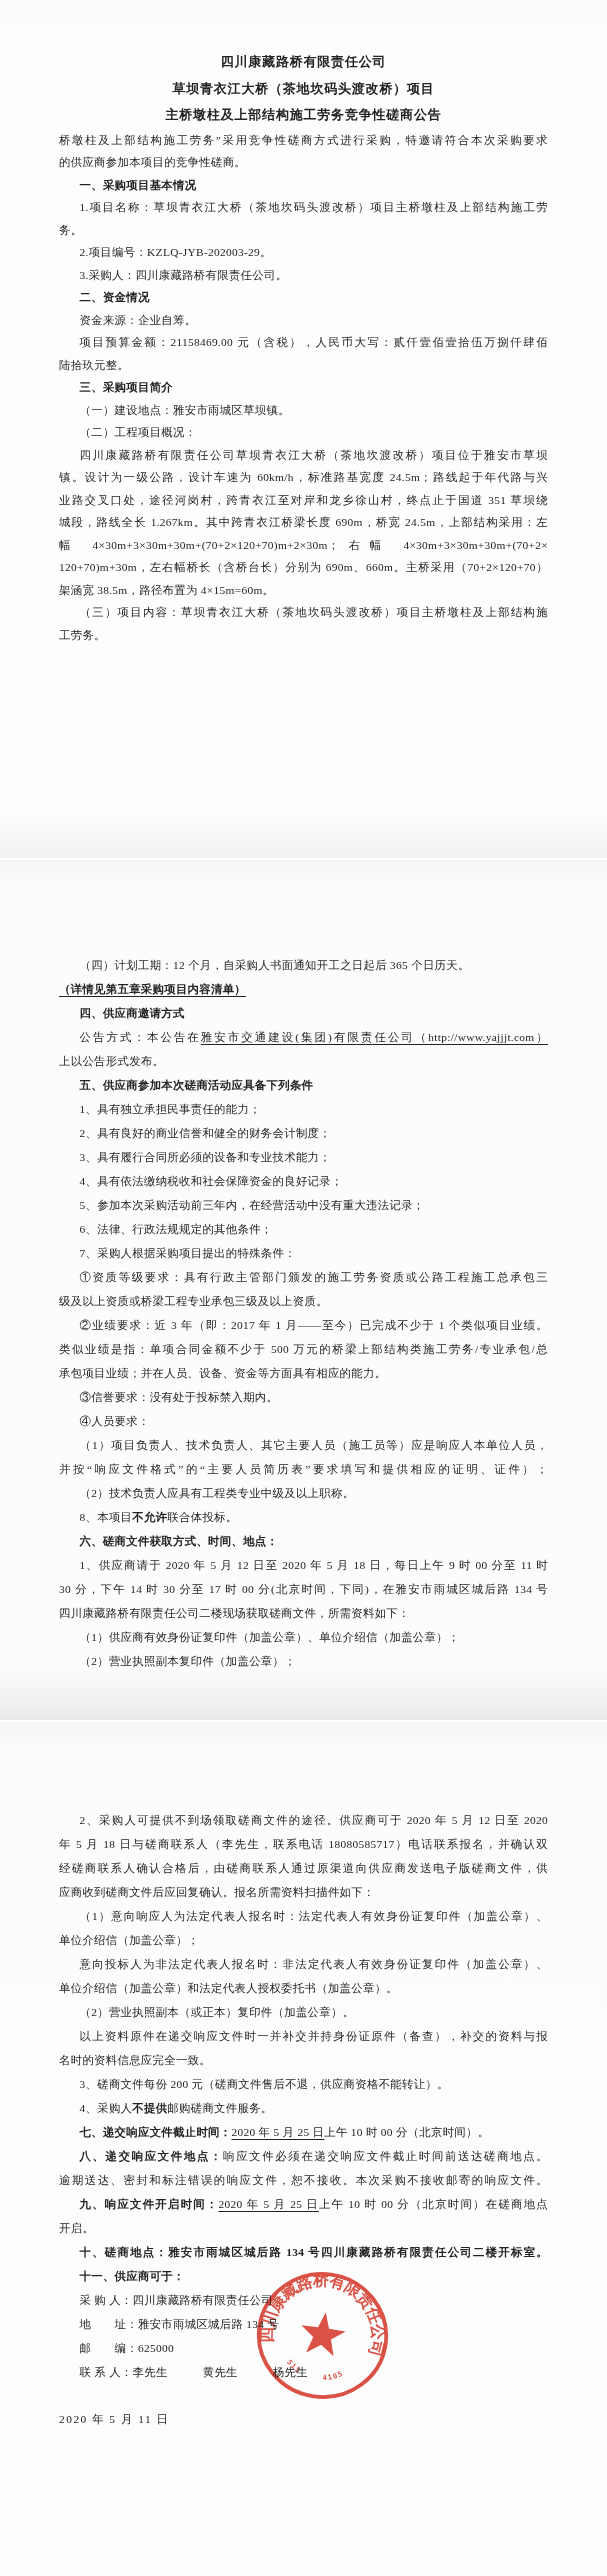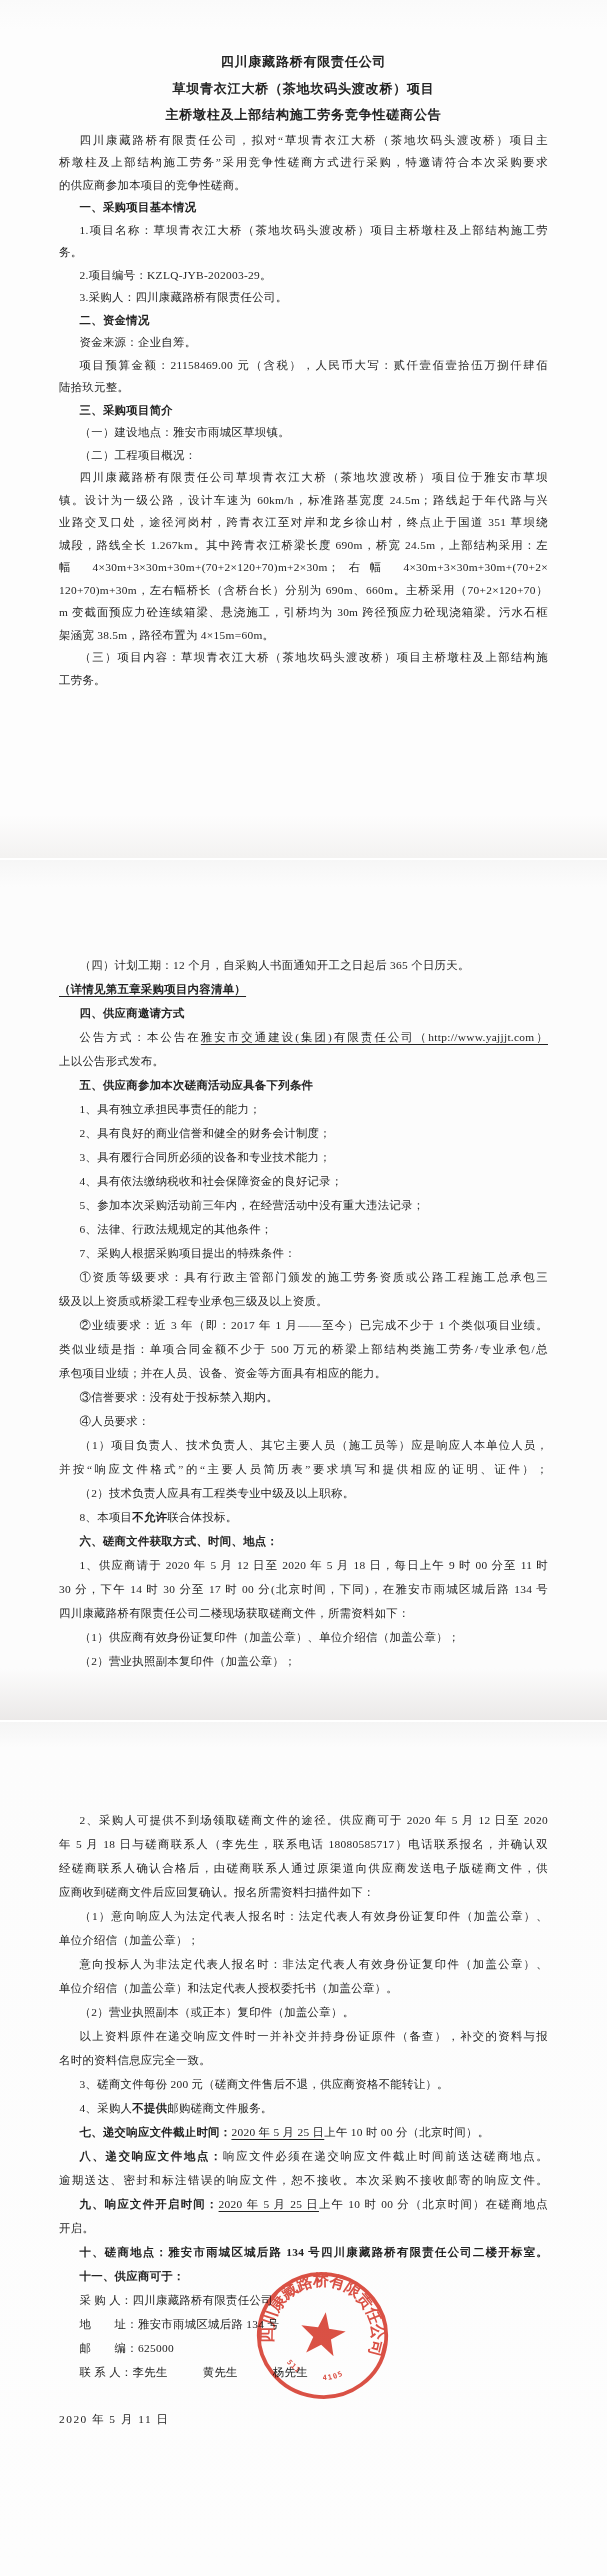--- a/index.html
+++ b/index.html
@@ -33,42 +33,40 @@
            font-family:"DejaVu Sans Mono",monospace;}
 </style>
 </head>
 <body>
 
 <div class="doc">
   <div class="pg pg1">
       <div class="ln tl"><span>四川康藏路桥有限责任公司</span></div>
       <div class="ln tl"><span>草坝青衣江大桥（茶地坎码头渡改桥）项目</span></div>
       <div class="ln tl"><span>主桥墩柱及上部结构施工劳务竞争性磋商公告</span></div>
-      <div class="ln ind j"><span>四川康藏路桥有限责任公司，拟对“草坝青衣江大桥（茶地坎码头渡改桥）项目主</span></div>
       <div class="ln j"><span>桥墩柱及上部结构施工劳务”采用竞争性磋商方式进行采购，特邀请符合本次采购要求</span></div>
       <div class="ln"><span>的供应商参加本项目的竞争性磋商。</span></div>
       <div class="ln ind"><span class="b">一、采购项目基本情况</span></div>
       <div class="ln ind j"><span>1.项目名称：草坝青衣江大桥（茶地坎码头渡改桥）项目主桥墩柱及上部结构施工劳</span></div>
       <div class="ln"><span>务。</span></div>
       <div class="ln ind"><span>2.项目编号：KZLQ-JYB-202003-29。</span></div>
       <div class="ln ind"><span>3.采购人：四川康藏路桥有限责任公司。</span></div>
       <div class="ln ind"><span class="b">二、资金情况</span></div>
       <div class="ln ind"><span>资金来源：企业自筹。</span></div>
       <div class="ln ind j"><span>项目预算金额：21158469.00 元（含税），人民币大写：贰仟壹佰壹拾伍万捌仟肆佰</span></div>
       <div class="ln"><span>陆拾玖元整。</span></div>
       <div class="ln ind"><span class="b">三、采购项目简介</span></div>
       <div class="ln ind"><span>（一）建设地点：雅安市雨城区草坝镇。</span></div>
       <div class="ln ind"><span>（二）工程项目概况：</span></div>
       <div class="ln ind j"><span>四川康藏路桥有限责任公司草坝青衣江大桥（茶地坎渡改桥）项目位于雅安市草坝</span></div>
       <div class="ln j"><span>镇。设计为一级公路，设计车速为 60km/h，标准路基宽度 24.5m；路线起于年代路与兴</span></div>
       <div class="ln j"><span>业路交叉口处，途径河岗村，跨青衣江至对岸和龙乡徐山村，终点止于国道 351 草坝绕</span></div>
       <div class="ln j"><span>城段，路线全长 1.267km。其中跨青衣江桥梁长度 690m，桥宽 24.5m，上部结构采用：左</span></div>
       <div class="ln j"><span>幅 4×30m+3×30m+30m+(70+2×120+70)m+2×30m；右幅 4×30m+3×30m+30m+(70+2×</span></div>
       <div class="ln j"><span>120+70)m+30m，左右幅桥长（含桥台长）分别为 690m、660m。主桥采用（70+2×120+70）</span></div>
-      <div class="ln j"><span>m 变截面预应力砼连续箱梁、悬浇施工，引桥均为 30m 跨径预应力砼现浇箱梁。污水石框</span></div>
       <div class="ln"><span>架涵宽 38.5m，路径布置为 4×15m=60m。</span></div>
       <div class="ln ind j"><span>（三）项目内容：草坝青衣江大桥（茶地坎码头渡改桥）项目主桥墩柱及上部结构施</span></div>
       <div class="ln"><span>工劳务。</span></div>
     </div>
   <div class="pg pg2">
       <div class="ln ind"><span>（四）计划工期：12 个月，自采购人书面通知开工之日起后 365 个日历天。</span></div>
       <div class="ln"><span class="b u">（详情见第五章采购项目内容清单）</span></div>
       <div class="ln ind"><span class="b">四、供应商邀请方式</span></div>
       <div class="ln ind j"><span>公告方式：本公告在</span><span class="u">雅安市交通建设(集团)有限责任公司（http://www.yajjjt.com）</span></div>
       <div class="ln"><span>上以公告形式发布。</span></div>

